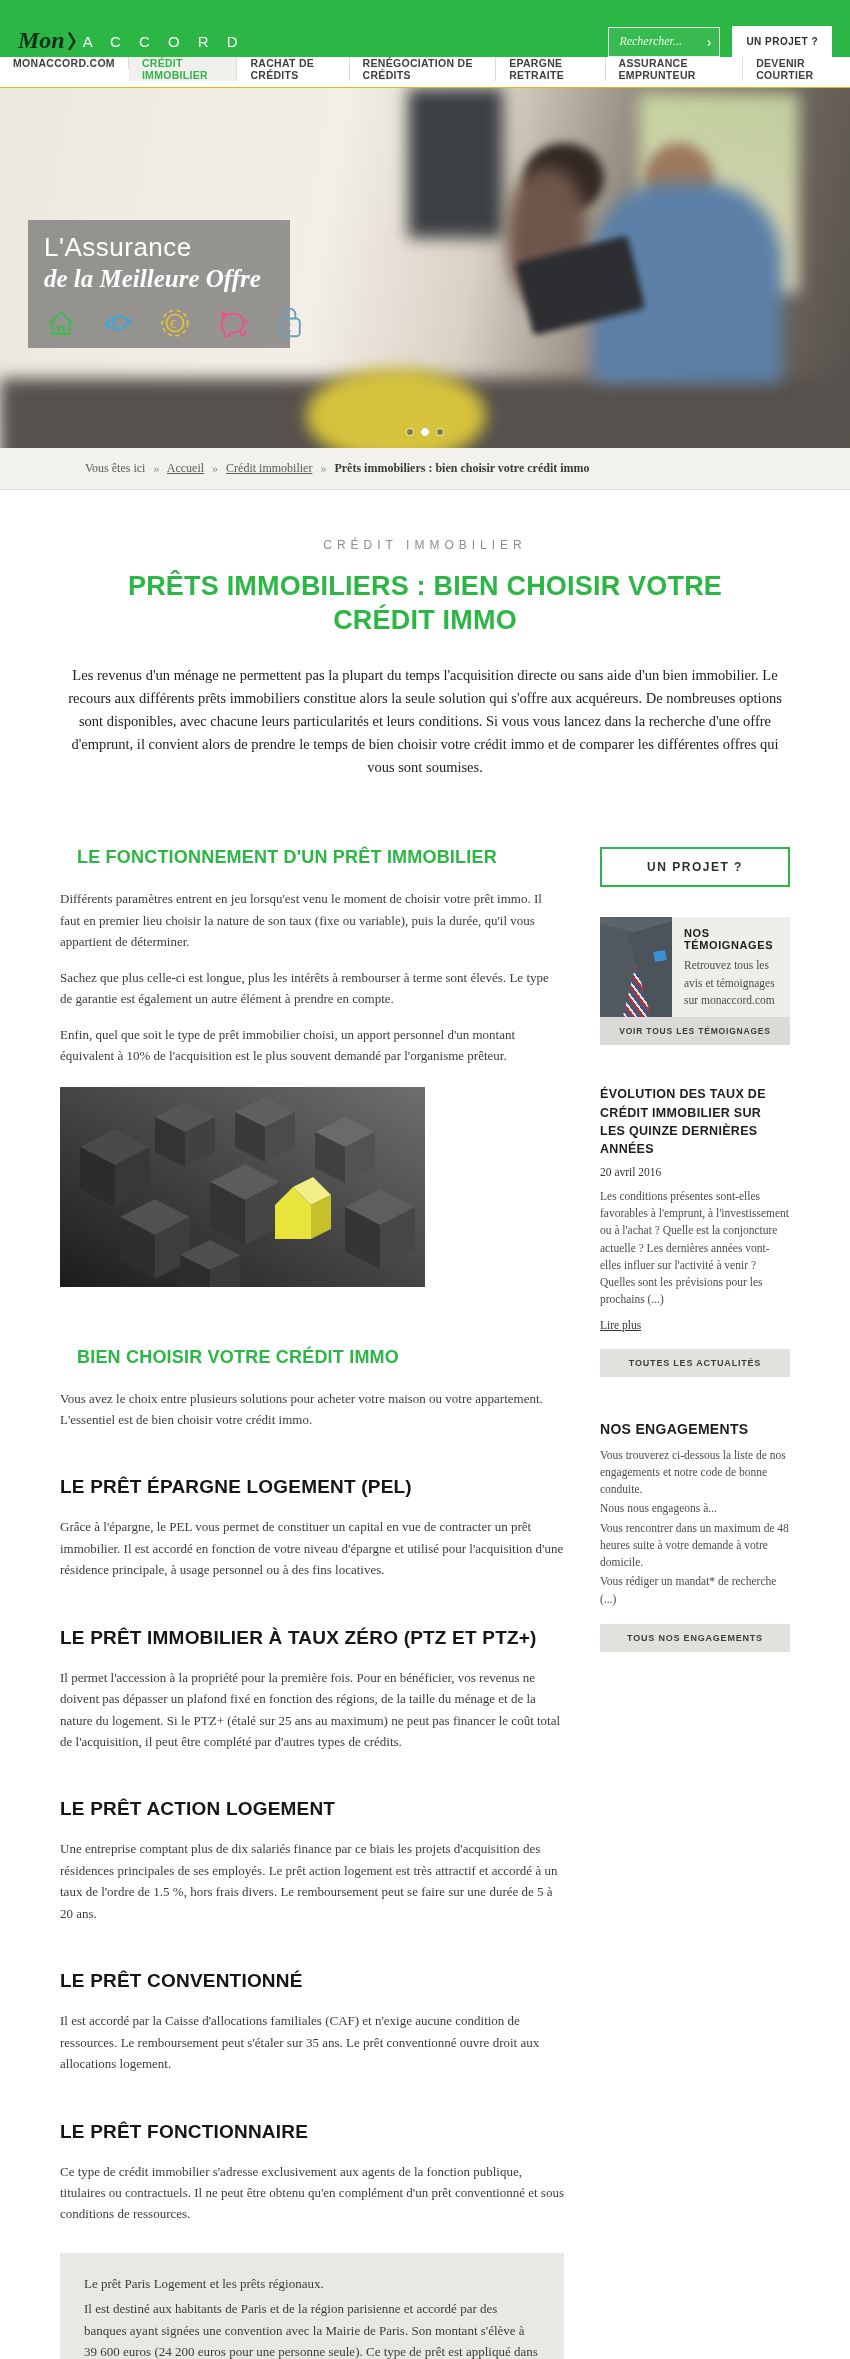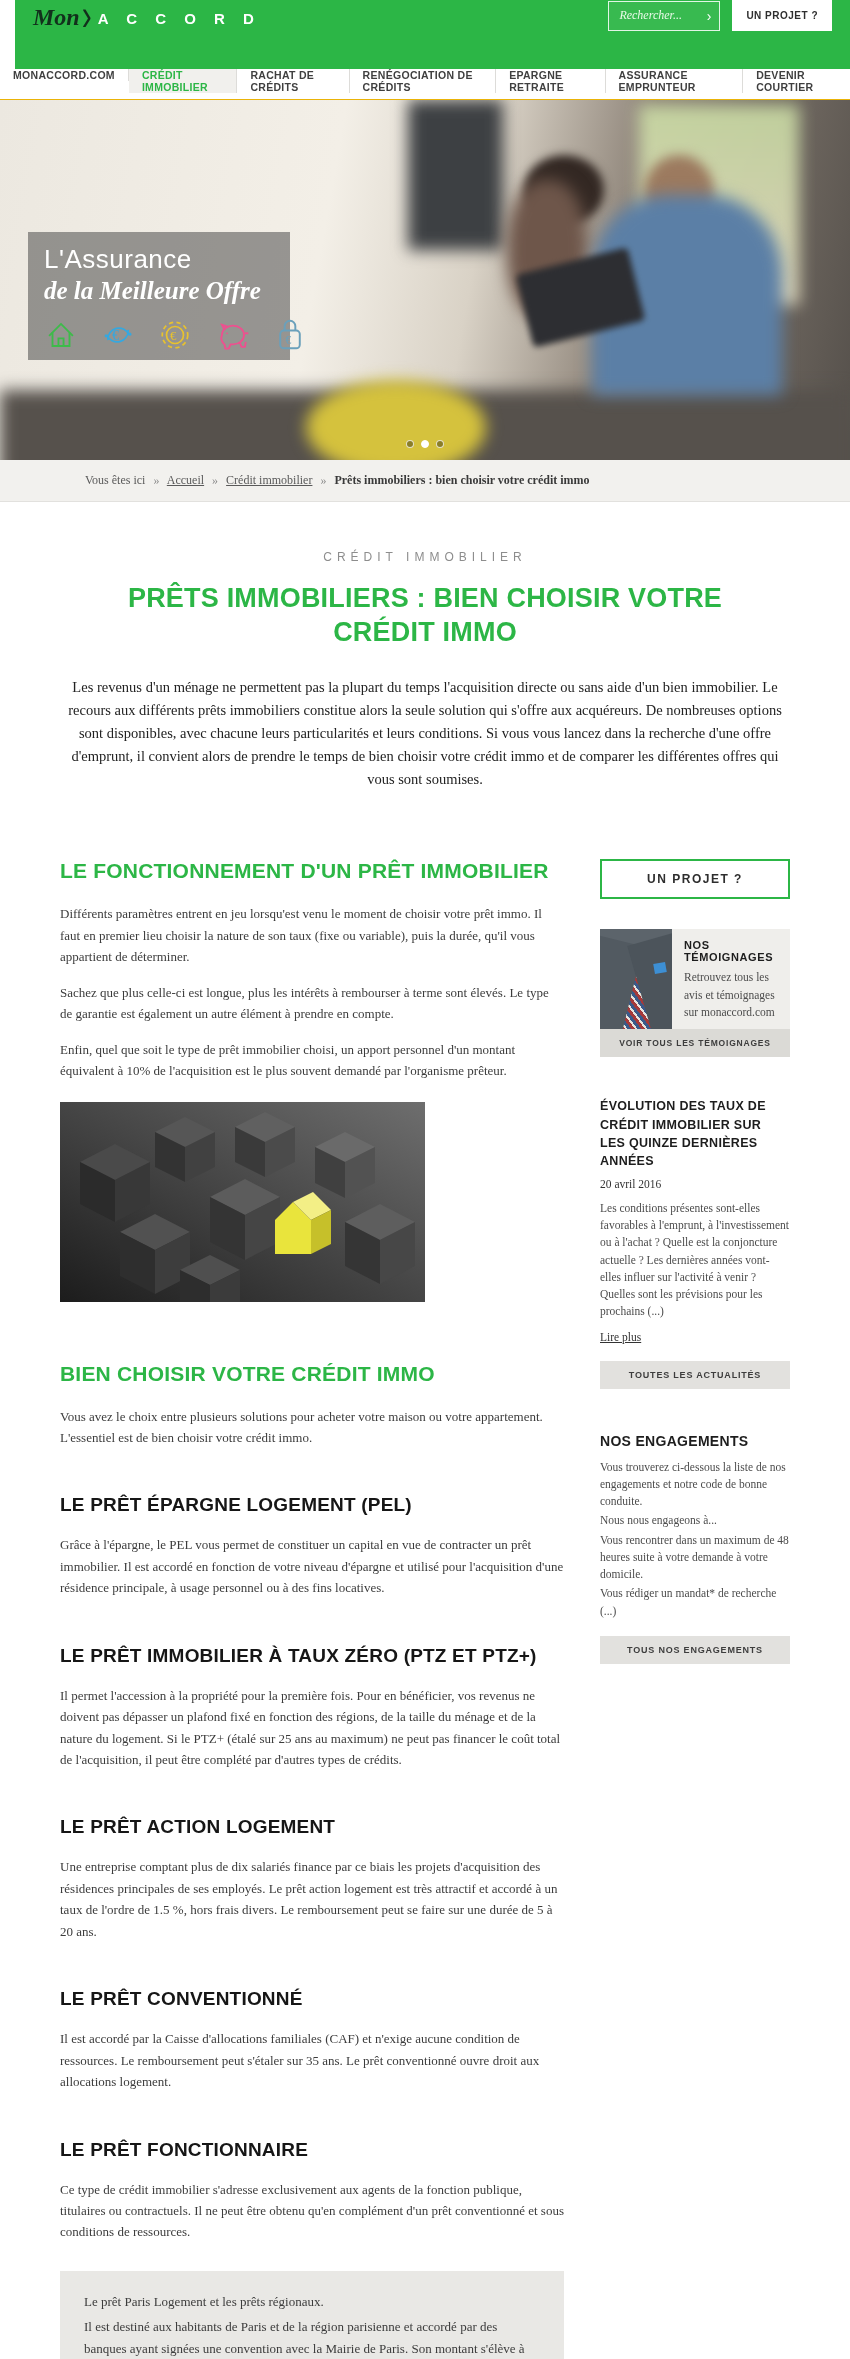--- a/index.html
+++ b/index.html
@@ -1,24 +1,24 @@
 <!DOCTYPE html>
 <html><head>
 <meta charset="utf-8">
 <style>
   html,body{margin:0;padding:0;background:#fff;}
   body{width:850px;font-family:"Liberation Sans",sans-serif;color:#3c3c3c;}
   a{text-decoration:none;color:inherit;}
 
   
-  .header{height:69px;background:#2cb646;display:flex;align-items:flex-start;padding:0 18px;box-sizing:border-box;margin-left:15px;}
+  .header{height:57px;background:#2cb646;display:flex;align-items:flex-end;padding:0 18px;box-sizing:border-box;}
   .logo{display:flex;align-items:center;gap:4px;}
   .logo .mon{font-family:"Liberation Serif",serif;font-style:italic;font-weight:bold;font-size:24px;color:#12301c;margin-right:-2px;}
   .logo .chev{font-size:30px;color:#12301c;font-weight:300;line-height:1;transform:scaleY(1.5);margin:0 2px 4px 0;}
-  .logo .accord{color:#fff;font-size:15px;letter-spacing:7px;font-weight:700;margin-top:2px;}
+  .logo .accord{color:#fff;font-size:15px;letter-spacing:7px;font-weight:400;margin-top:2px;}
   .header-right{margin-left:auto;display:flex;align-items:center;gap:12px;}
   .search-box{display:flex;align-items:center;border:1px solid rgba(255,255,255,.85);height:30px;width:112px;padding:0 8px;box-sizing:border-box;background:rgba(255,255,255,.06);}
   .search-box input{flex:1;width:60px;background:transparent;border:0;outline:none;color:#fff;font-family:"Liberation Serif",serif;font-style:italic;font-size:12px;}
   .search-box input::placeholder{color:#eafbe9;}
   .search-arrow{color:#fff;font-size:14px;cursor:pointer;}
   .btn-projet-header{background:#fff;color:#2e2e2e;font-size:10px;font-weight:bold;letter-spacing:.5px;padding:10px 14px;border:0;cursor:pointer;}
 
   
   .nav{height:30px;background:#fff;border-bottom:1px solid #eab308;display:flex;align-items:flex-start;justify-content:center;}
   .nav-item{display:flex;align-items:center;padding:0 13px;font-size:10.5px;font-weight:bold;color:#3f3f3f;letter-spacing:.3px;border-right:1px solid #dddcd9;cursor:pointer;}
@@ -53,21 +53,21 @@
   .breadcrumb .current{font-weight:bold;color:#3a3a3a;}
 
   
   .main{width:730px;margin:0 auto;padding-top:48px;}
   .kicker{text-align:center;font-size:12px;letter-spacing:5px;color:#8d8d8d;font-weight:500;}
   .page-title{text-align:center;color:#2cb646;font-size:27px;font-weight:bold;letter-spacing:.2px;line-height:1.25;margin:18px auto 26px;max-width:700px;}
   .intro{font-family:"Liberation Serif",serif;font-size:14.5px;line-height:1.6;text-align:center;color:#222;max-width:742px;margin:0 auto;}
   .columns{display:flex;margin-top:68px;gap:36px;}
   .col-left{width:504px;}
   .col-right{width:190px;flex-shrink:0;}
-  h2.green{color:#2cb646;font-size:21px;font-weight:bold;letter-spacing:.2px;margin:0 0 20px;}
+  h2.green{color:#2cb646;font-size:18px;font-weight:bold;letter-spacing:.2px;margin:0 17px 20px;}
   h3.black{color:#161616;font-size:19px;font-weight:bold;letter-spacing:.2px;margin:46px 0 18px;}
   .col-left p{font-family:"Liberation Serif",serif;font-size:13px;line-height:1.65;color:#3c3c3c;margin:0 0 14px;}
   .cubes-wrap{margin:20px 0 60px;width:365px;height:200px;}
   .infobox{background:#e9e8e5;padding:20px 24px;margin-top:28px;}
   .infobox p{margin:0 0 4px;}
 
   
   .sb-projet{display:block;width:100%;background:#fff;border:2px solid #2cb646;color:#2e2e2e;font-size:12px;font-weight:bold;letter-spacing:1.5px;padding:11px 0;text-align:center;cursor:pointer;box-sizing:border-box;}
   .widget{margin-top:30px;}
   .testi-box{background:#efeeeb;}

